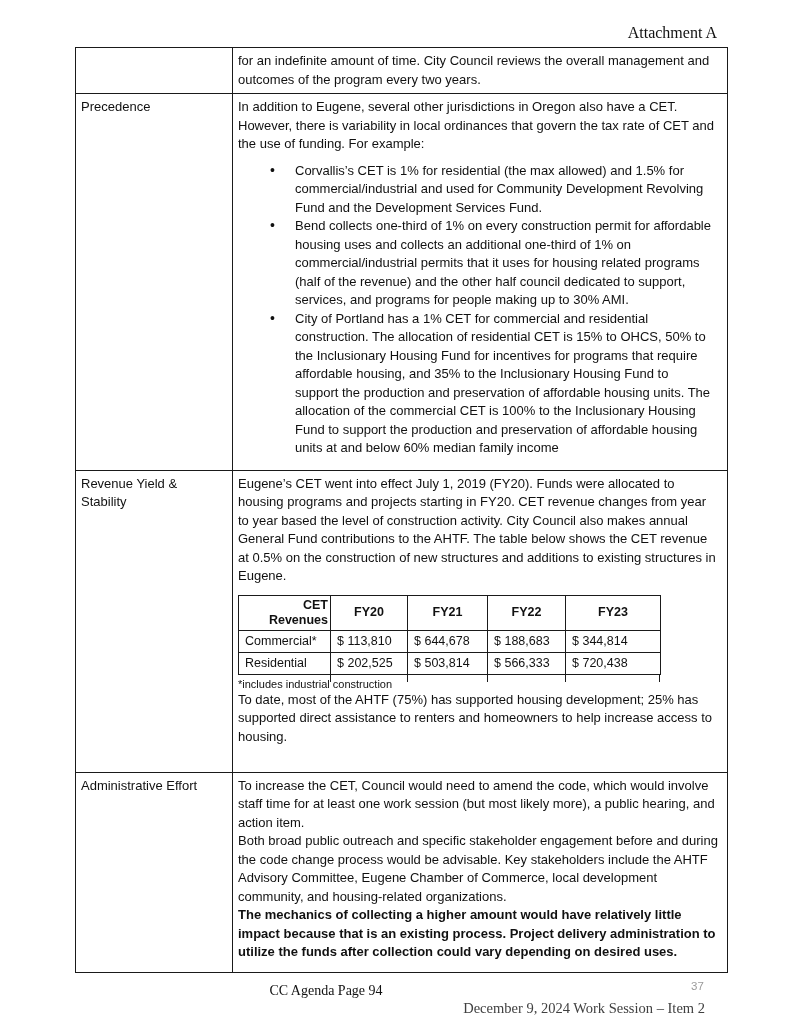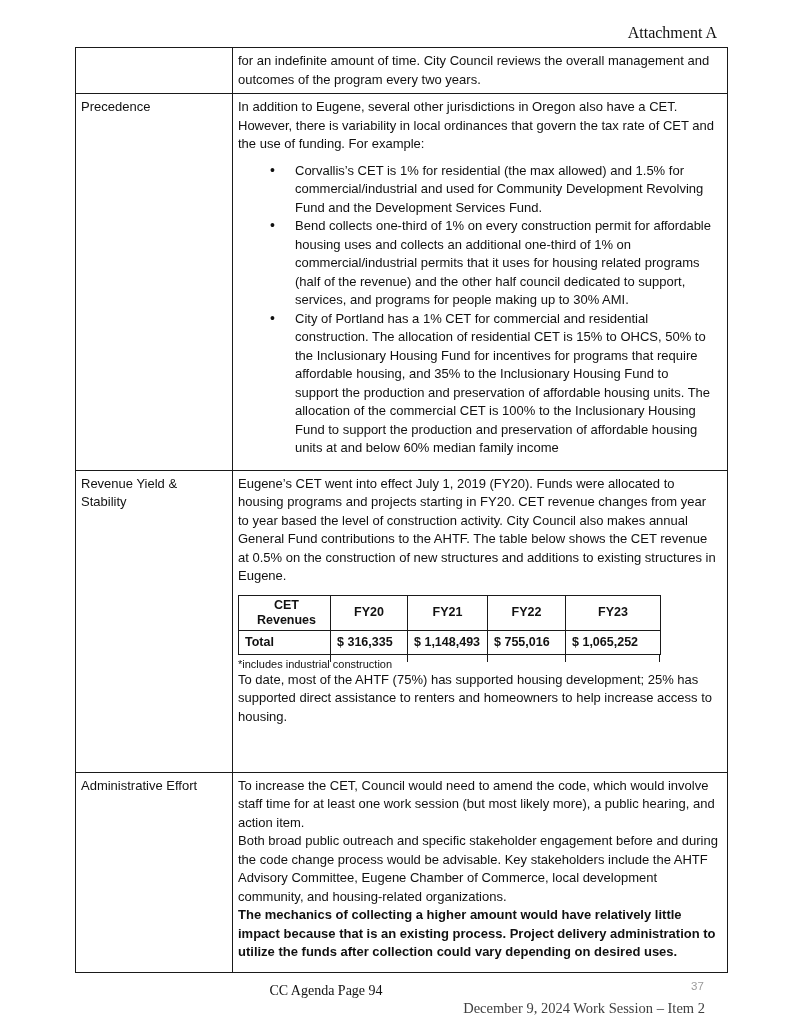--- a/index.html
+++ b/index.html
@@ -83,32 +83,39 @@
           <table class="rev">
             <colgroup>
                   <col style="width:92px">
                   <col style="width:77px">
                   <col style="width:80px">
                   <col style="width:78px">
                   <col style="width:95px">
                 </colgroup>
             <tbody>
                   <tr style="height:23px;">
-              <td class="hdr" style="text-align:center;padding-left:6px;">CET Revenues</td>
+              <td class="hdr" style="text-align:right;padding-left:6px;">CET Revenues</td>
               <td class="hdr">FY20</td>
               <td class="hdr">FY21</td>
               <td class="hdr">FY22</td>
               <td class="hdr">FY23</td>
             </tr>
-            <tr class="total" style="height:24px;">
-              <td>Total</td>
-              <td>$ 316,335</td>
-              <td>$ 1,148,493</td>
-              <td>$ 755,016</td>
-              <td>$ 1,065,252</td>
+            <tr style="height:22px;">
+              <td>Commercial*</td>
+              <td>$ 113,810</td>
+              <td>$ 644,678</td>
+              <td>$ 188,683</td>
+              <td>$ 344,814</td>
+            </tr>
+            <tr style="height:22px;">
+              <td>Residential</td>
+              <td>$ 202,525</td>
+              <td>$ 503,814</td>
+              <td>$ 566,333</td>
+              <td>$ 720,438</td>
             </tr>
           </tbody>
               </table>
           <div class="tick" style="left:92px;"></div>
           <div class="tick" style="left:169px;"></div>
           <div class="tick" style="left:249px;"></div>
           <div class="tick" style="left:327px;"></div>
           <div class="tick" style="left:421px;"></div>
         </div>
 

